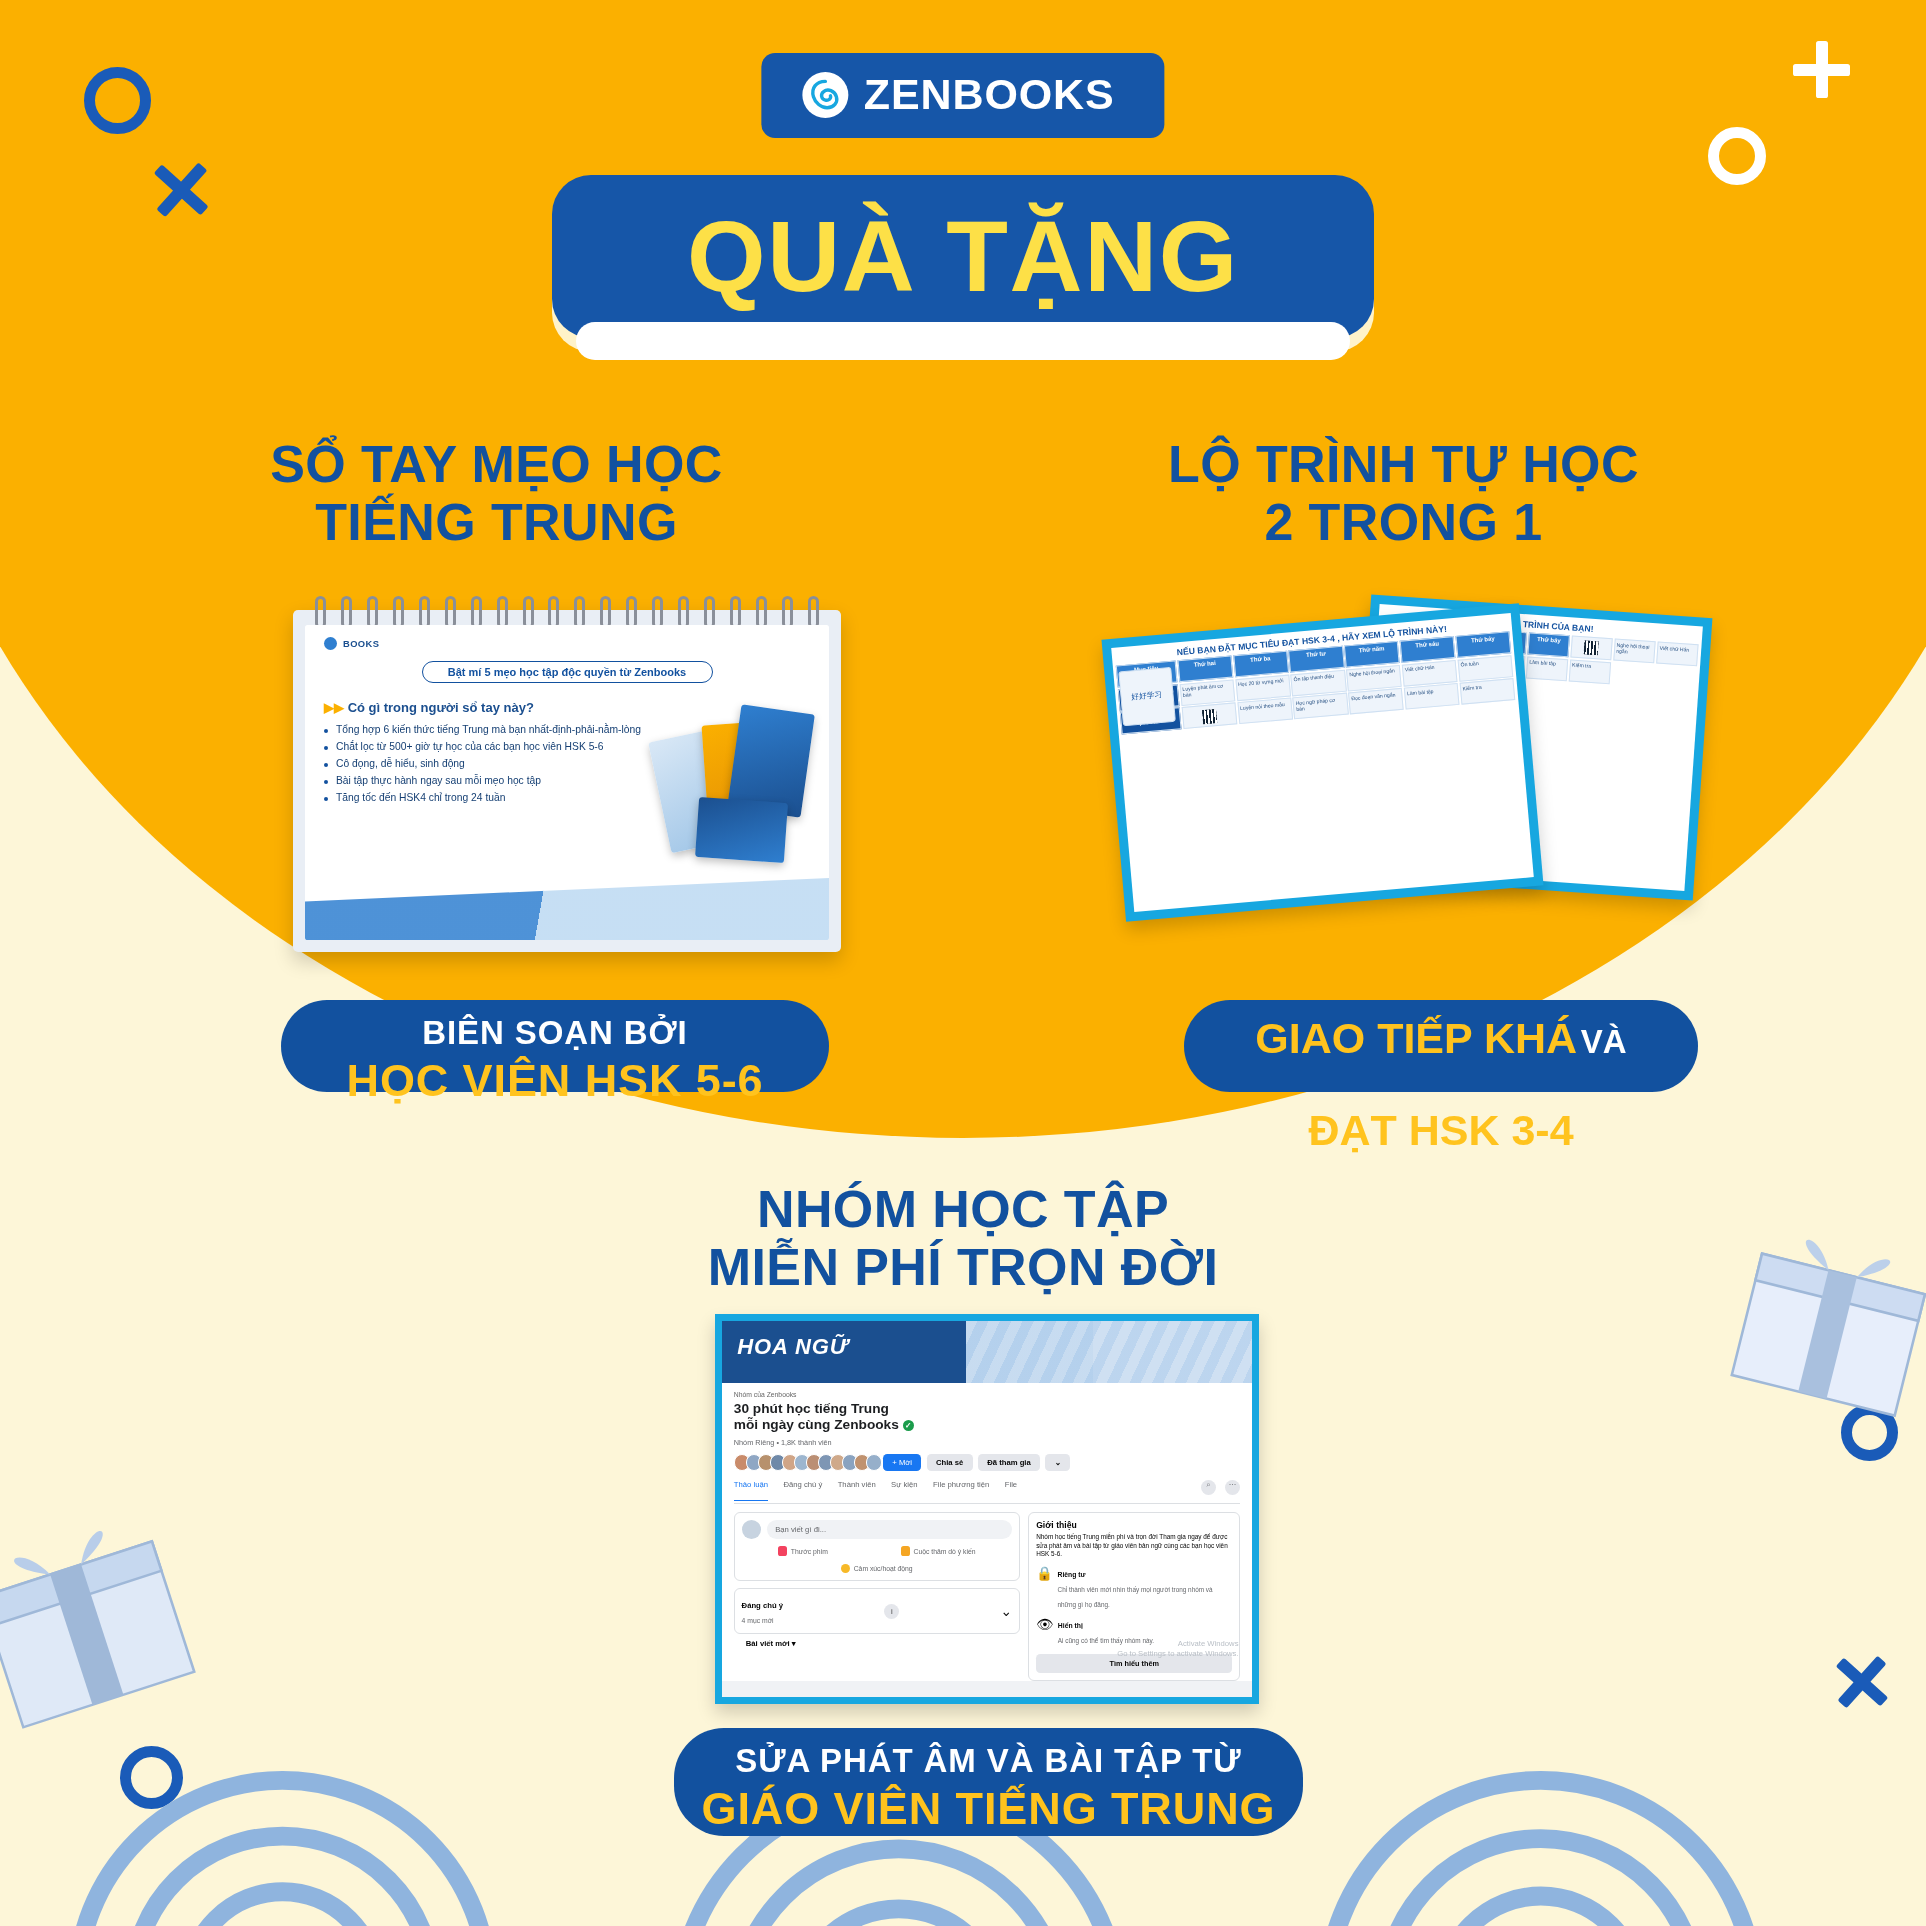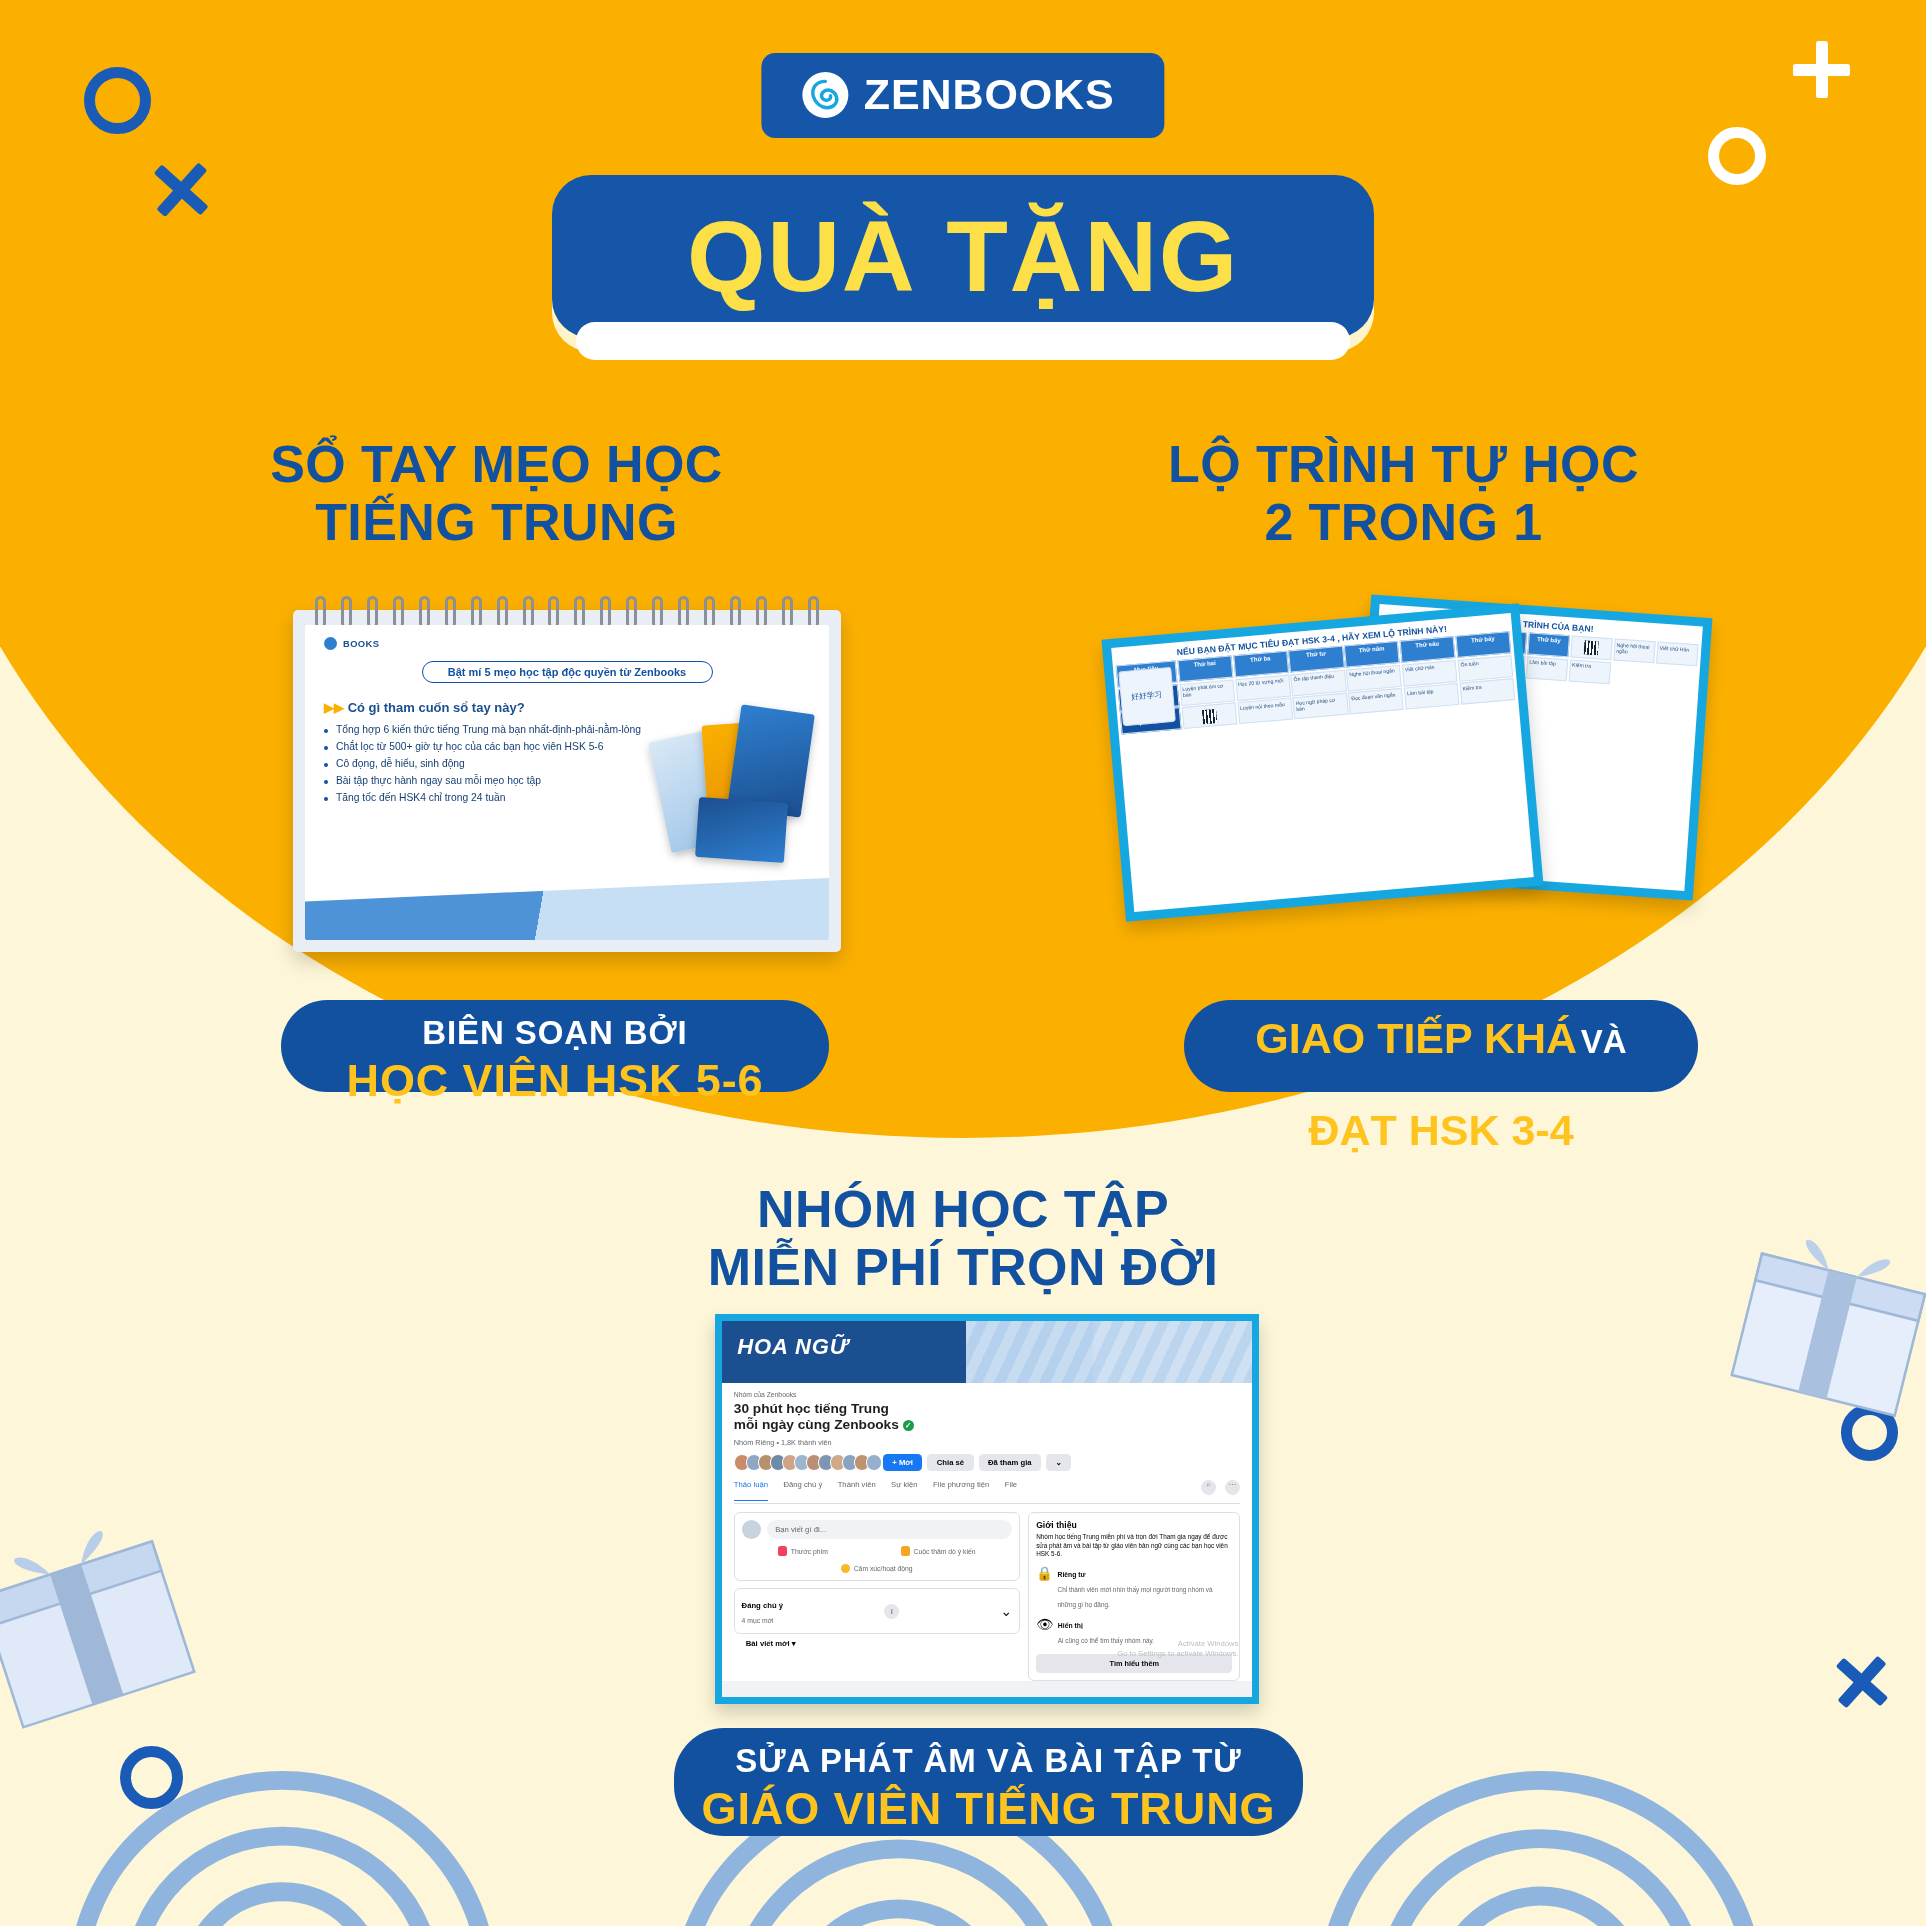--- a/index.html
+++ b/index.html
@@ -223,21 +223,21 @@
   .fb-cover .strip { position: absolute; right: 0; top: 0; width: 54%; height: 100%;
      background: repeating-linear-gradient(115deg,#cfe0f2 0 10.3px,#b9d3ee 10.3px 20.5px); opacity:.85;}
   .fb-body { background: #fff; padding: 5.1px 12px 0; }
   .fb-crumb { font-size: 6.8px; color: #666; margin-top: 3.4px; }
   .fb-title { font-size: 13.7px; font-weight: 800; color: #1c1e21; line-height: 1.2; margin-top: 2.6px; }
   .verif { display:inline-block; width: 11px; height: 11px; border-radius: 50%; background: #1b9c4b; color:#fff; font-size: 7.7px; text-align: center; line-height: 11px; vertical-align: 0.9px;}
   .fb-meta { font-size: 7.3px; color: #65676b; margin-top: 4.3px; }
   .fb-row { display: flex; align-items: center; gap: 5.1px; margin-top: 6.8px; }
   .avatars { display: flex; }
   .avatars i { display:block; width: 16.3px; height: 16.3px; border-radius: 50%; margin-right: -4.3px; border: 1.3px solid #fff;}
-  .btn-blue { background: #1877f2; color: #fff; font-size: 7.7px; font-weight: 700; padding: 4.3px 9.4px; border-radius: 4.3px; }
+  .btn-blue { background: #1877f2; color: #fff; font-size: 7.7px; font-weight: 400; padding: 4.3px 9.4px; border-radius: 4.3px; }
   .btn-gray { background: #e4e6eb; color: #050505; font-size: 7.7px; font-weight: 700; padding: 4.3px 9.4px; border-radius: 4.3px; }
   .fb-tabs { display: flex; gap: 15.4px; border-bottom: 0.9px solid #dcdfe3; margin-top: 8.6px; padding-bottom: 1.7px; }
   .fb-tabs span { font-size: 7.7px; color: #65676b; padding-bottom: 6px; }
   .fb-tabs span.active { color: #1877f2; font-weight: 400; border-bottom: 1.7px solid #1877f2; }
   .fb-tab-icons { margin-left: auto; display: flex; gap: 8.6px; align-items: flex-start; }
   .ic-round { width: 15.4px; height: 15.4px; border-radius: 50%; background: #e4e6eb; font-size: 7.7px; color:#444; display:flex; align-items:center; justify-content:center;}
   .fb-cols { display: flex; gap: 8.6px; padding: 7.7px 0 0; }
   .fb-left { flex: 1.35; }
   .fb-right { flex: 1; }
   .card { background: #fff; border: 0.9px solid #dcdfe3; border-radius: 6px; padding: 6.8px; }
@@ -355,21 +355,21 @@
         <i></i>
     </div>
     <div class="nb-page">
       <div class="nb-topbar">
         <span class="nb-dot"></span>
         <span class="nb-brand">BOOKS</span>
       </div>
       <div class="nb-sub">Bật mí 5 mẹo học tập độc quyền từ Zenbooks</div>
       <div class="nb-q">
         <span class="arrows">▶▶</span>
-        <span>Có gì tham cuốn sổ tay này?</span>
+        <span>Có gì trong người sổ tay này?</span>
       </div>
       <ul class="nb-list">
         <li>Tổng hợp 6 kiến thức tiếng Trung mà bạn nhất-định-phải-nằm-lòng</li>
         <li>Chắt lọc từ 500+ giờ tự học của các bạn học viên HSK 5-6</li>
         <li>Cô đọng, dễ hiểu, sinh động</li>
         <li>Bài tập thực hành ngay sau mỗi mẹo học tập</li>
         <li>Tăng tốc đến HSK4 chỉ trong 24 tuần</li>
       </ul>
       <div class="nb-books">
         <div class="bk bk3"></div>

